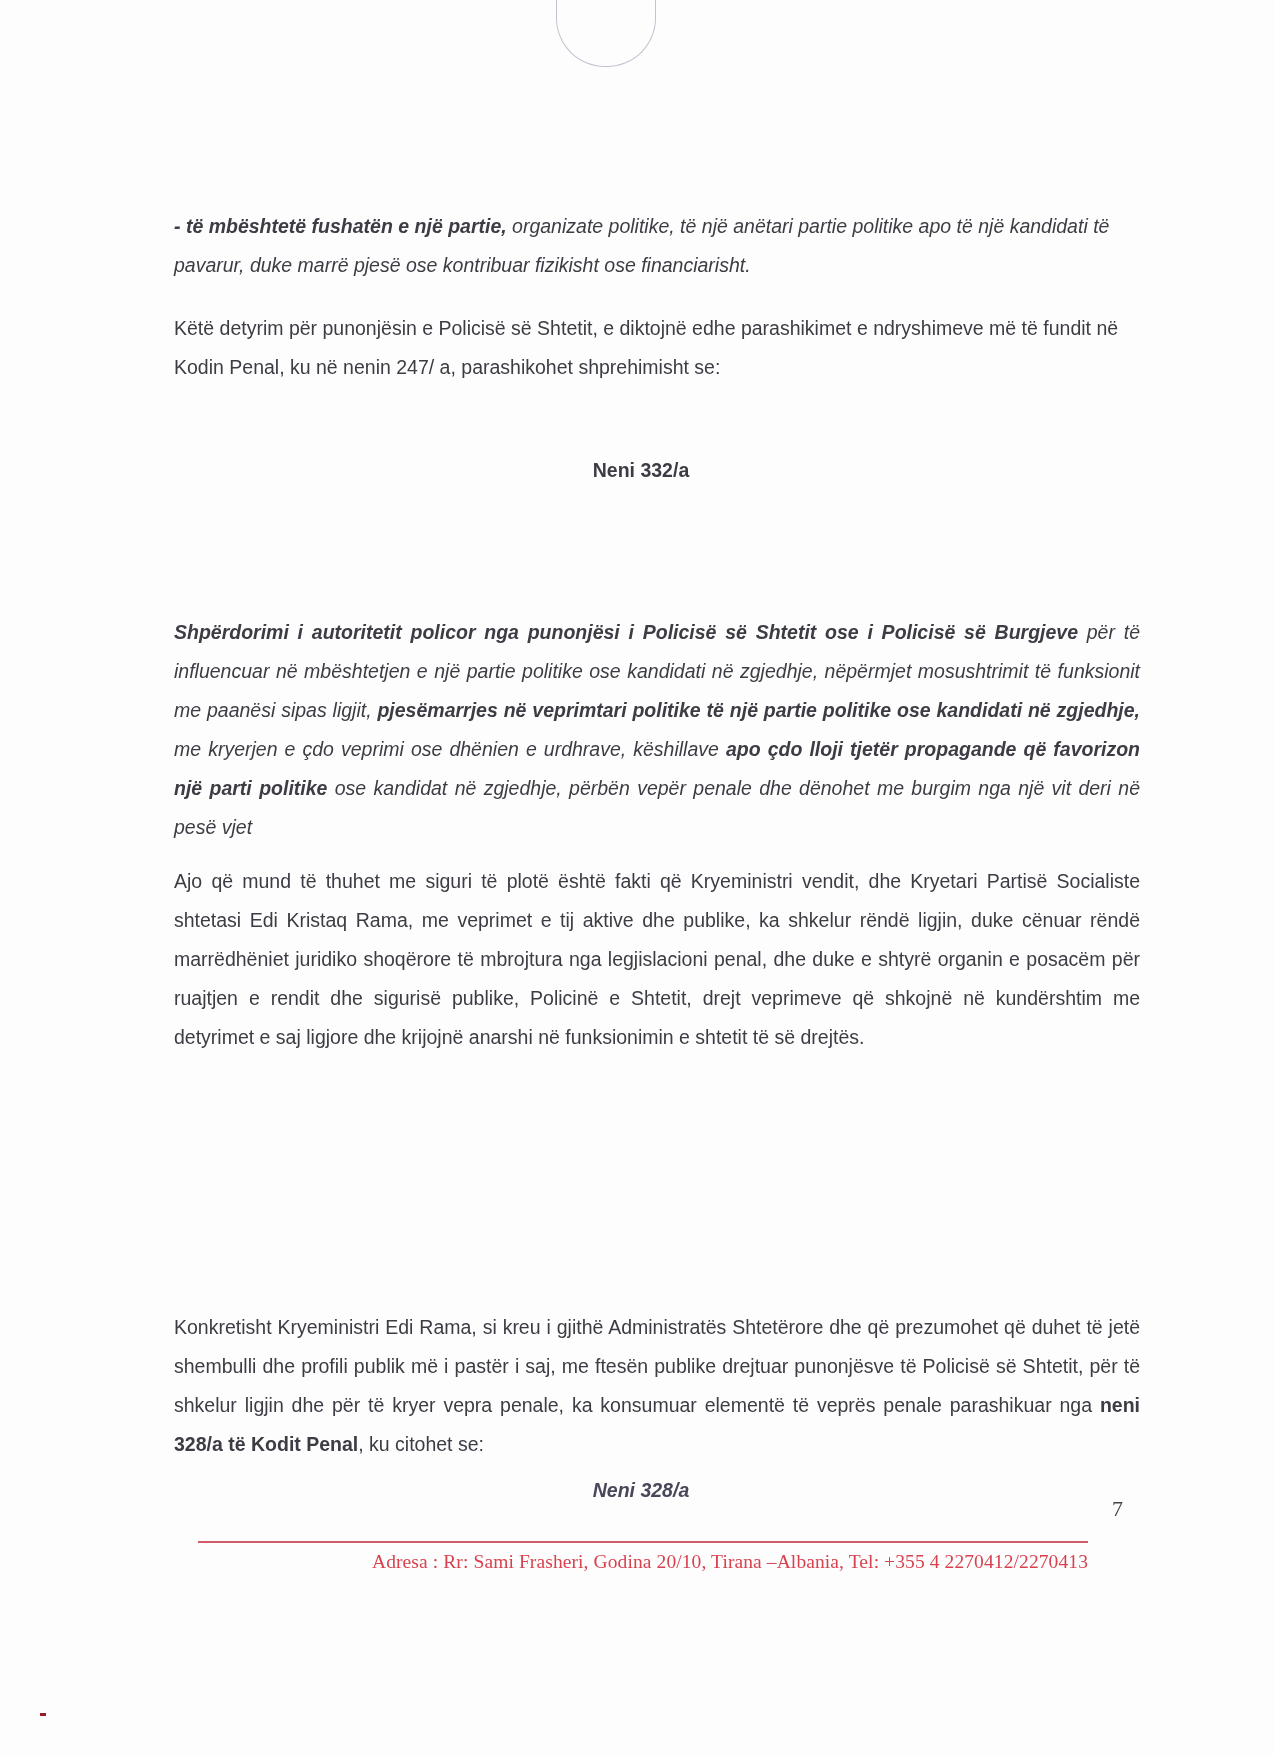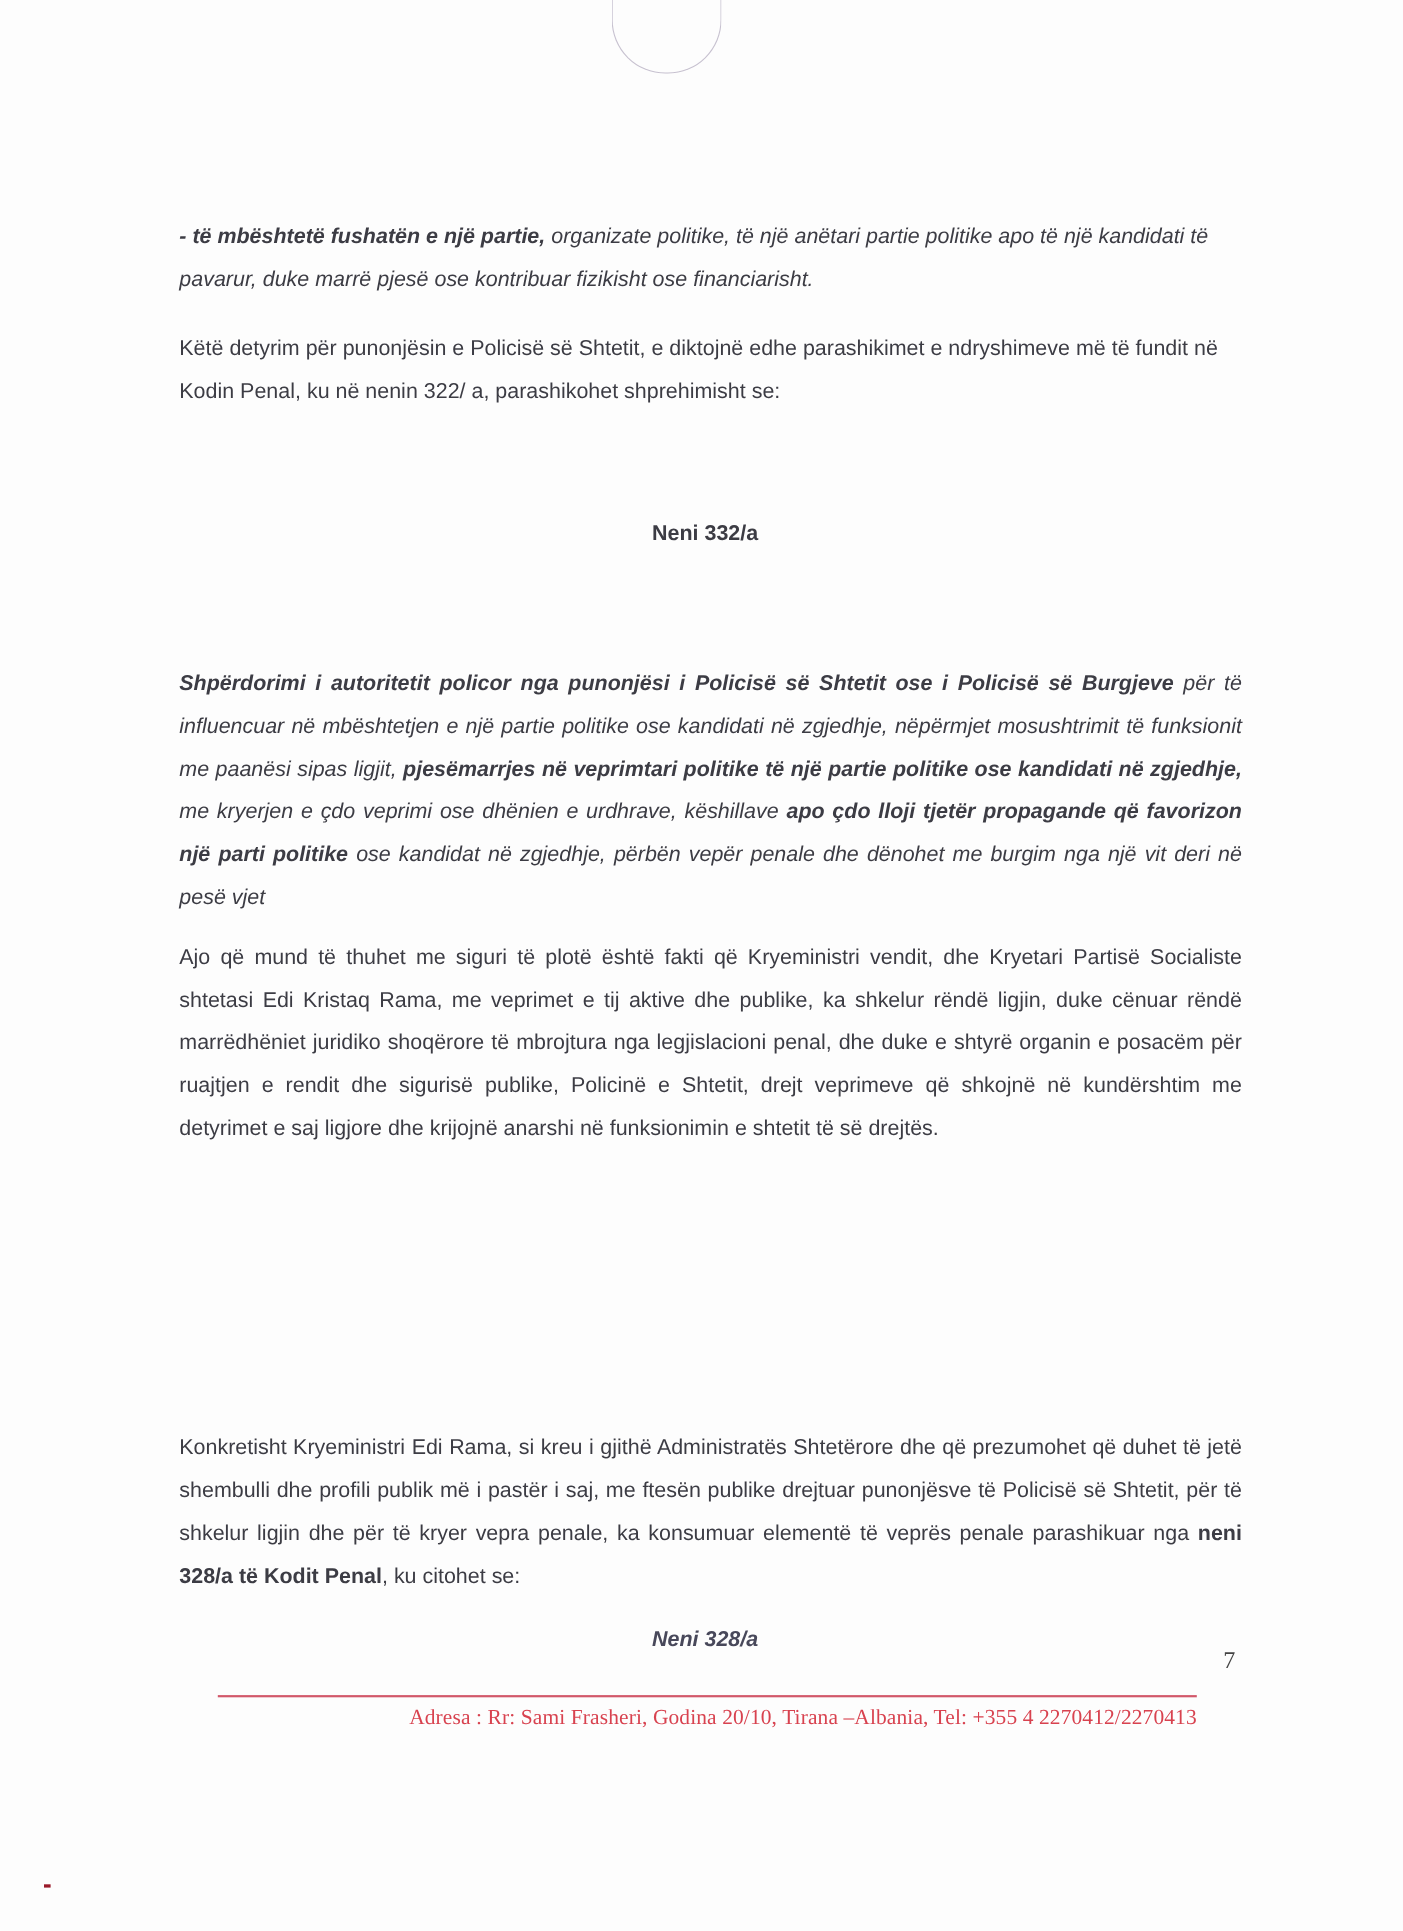--- a/index.html
+++ b/index.html
@@ -16,31 +16,31 @@
     position: absolute; left: 556px; top: 0px;
     width: 98px; height: 66px;
     border: 1px solid #b9b2c4;
     border-top: none;
     border-radius: 0 0 49px 49px;
     opacity: 0.8;
   }
   .para {
     position: absolute; left: 158px; width: 966px;
     font-size: 19.5px; line-height: 39px;
-    margin: 5px;
+    margin: 16px;
   }
   .justify { text-align: justify; text-align-last: left; }
   .it { font-style: italic; }
   .bold { font-weight: bold; }
   .center-block {
     position: absolute; left: 158px; width: 966px;
     text-align: center; font-weight: bold; font-size: 19.5px; line-height: 37px;
     color: #3c3c44;
   }
-  .center-block div { margin: 15px; }
+  .center-block div { margin: 0; }
   .heading-it {
     position: absolute; left: 158px; width: 966px;
     text-align: center; font-style: italic; font-weight: bold;
     font-size: 19.5px; color: #48485a;
   }
   .page-num {
     position: absolute; left: 1112px; top: 1496px;
     font-family: "Liberation Serif", "DejaVu Serif", serif;
     font-size: 22px; color: #444;
   }
@@ -63,21 +63,21 @@
 <body>
 
 <div class="page">
 
   <div class="punch-hole"></div>
 
   <p class="para it" style="top:191px;">
     <span class="bold">- të mbështetë fushatën e një partie,</span><span> organizate politike, të një anëtari partie politike apo të një kandidati të pavarur, duke marrë pjesë ose kontribuar fizikisht ose financiarisht.</span>
   </p>
 
-  <p class="para" style="top:293px;">Këtë detyrim për punonjësin e Policisë së Shtetit, e diktojnë edhe parashikimet e ndryshimeve më të fundit në Kodin Penal, ku në nenin 322/ a, parashikohet shprehimisht se:</p>
+  <p class="para" style="top:293px;">Këtë detyrim për punonjësin e Policisë së Shtetit, e diktojnë edhe parashikimet e ndryshimeve më të fundit në Kodin Penal, ku në nenin 247/ a, parashikohet shprehimisht se:</p>
 
   <div class="center-block" style="top:452px;">
     <div>Neni 332/a</div>
   </div>
 
   <p class="para it justify" style="top:597px;">
     <span class="bold">Shpërdorimi i autoritetit policor nga punonjësi i Policisë së Shtetit ose i Policisë së Burgjeve</span><span> për të influencuar në mbështetjen e një partie politike ose kandidati në zgjedhje, nëpërmjet mosushtrimit të funksionit me paanësi sipas ligjit, </span><span class="bold">pjesëmarrjes në veprimtari politike të një partie politike ose kandidati në zgjedhje,</span><span> me kryerjen e çdo veprimi ose dhënien e urdhrave, këshillave </span><span class="bold">apo çdo lloji tjetër propagande që favorizon një parti politike</span><span> ose kandidat në zgjedhje, përbën vepër penale dhe dënohet me burgim nga një vit deri në pesë vjet</span>
   </p>
 
   <p class="para justify" style="top:846px;">Ajo që mund të thuhet me siguri të plotë është fakti që Kryeministri vendit, dhe Kryetari Partisë Socialiste shtetasi Edi Kristaq Rama, me veprimet e tij aktive dhe publike, ka shkelur rëndë ligjin, duke cënuar rëndë marrëdhëniet juridiko shoqërore të mbrojtura nga legjislacioni penal, dhe duke e shtyrë organin e posacëm për ruajtjen e rendit dhe sigurisë publike, Policinë e Shtetit, drejt veprimeve që shkojnë në kundërshtim me detyrimet e saj ligjore dhe krijojnë anarshi në funksionimin e shtetit të së drejtës.</p>

